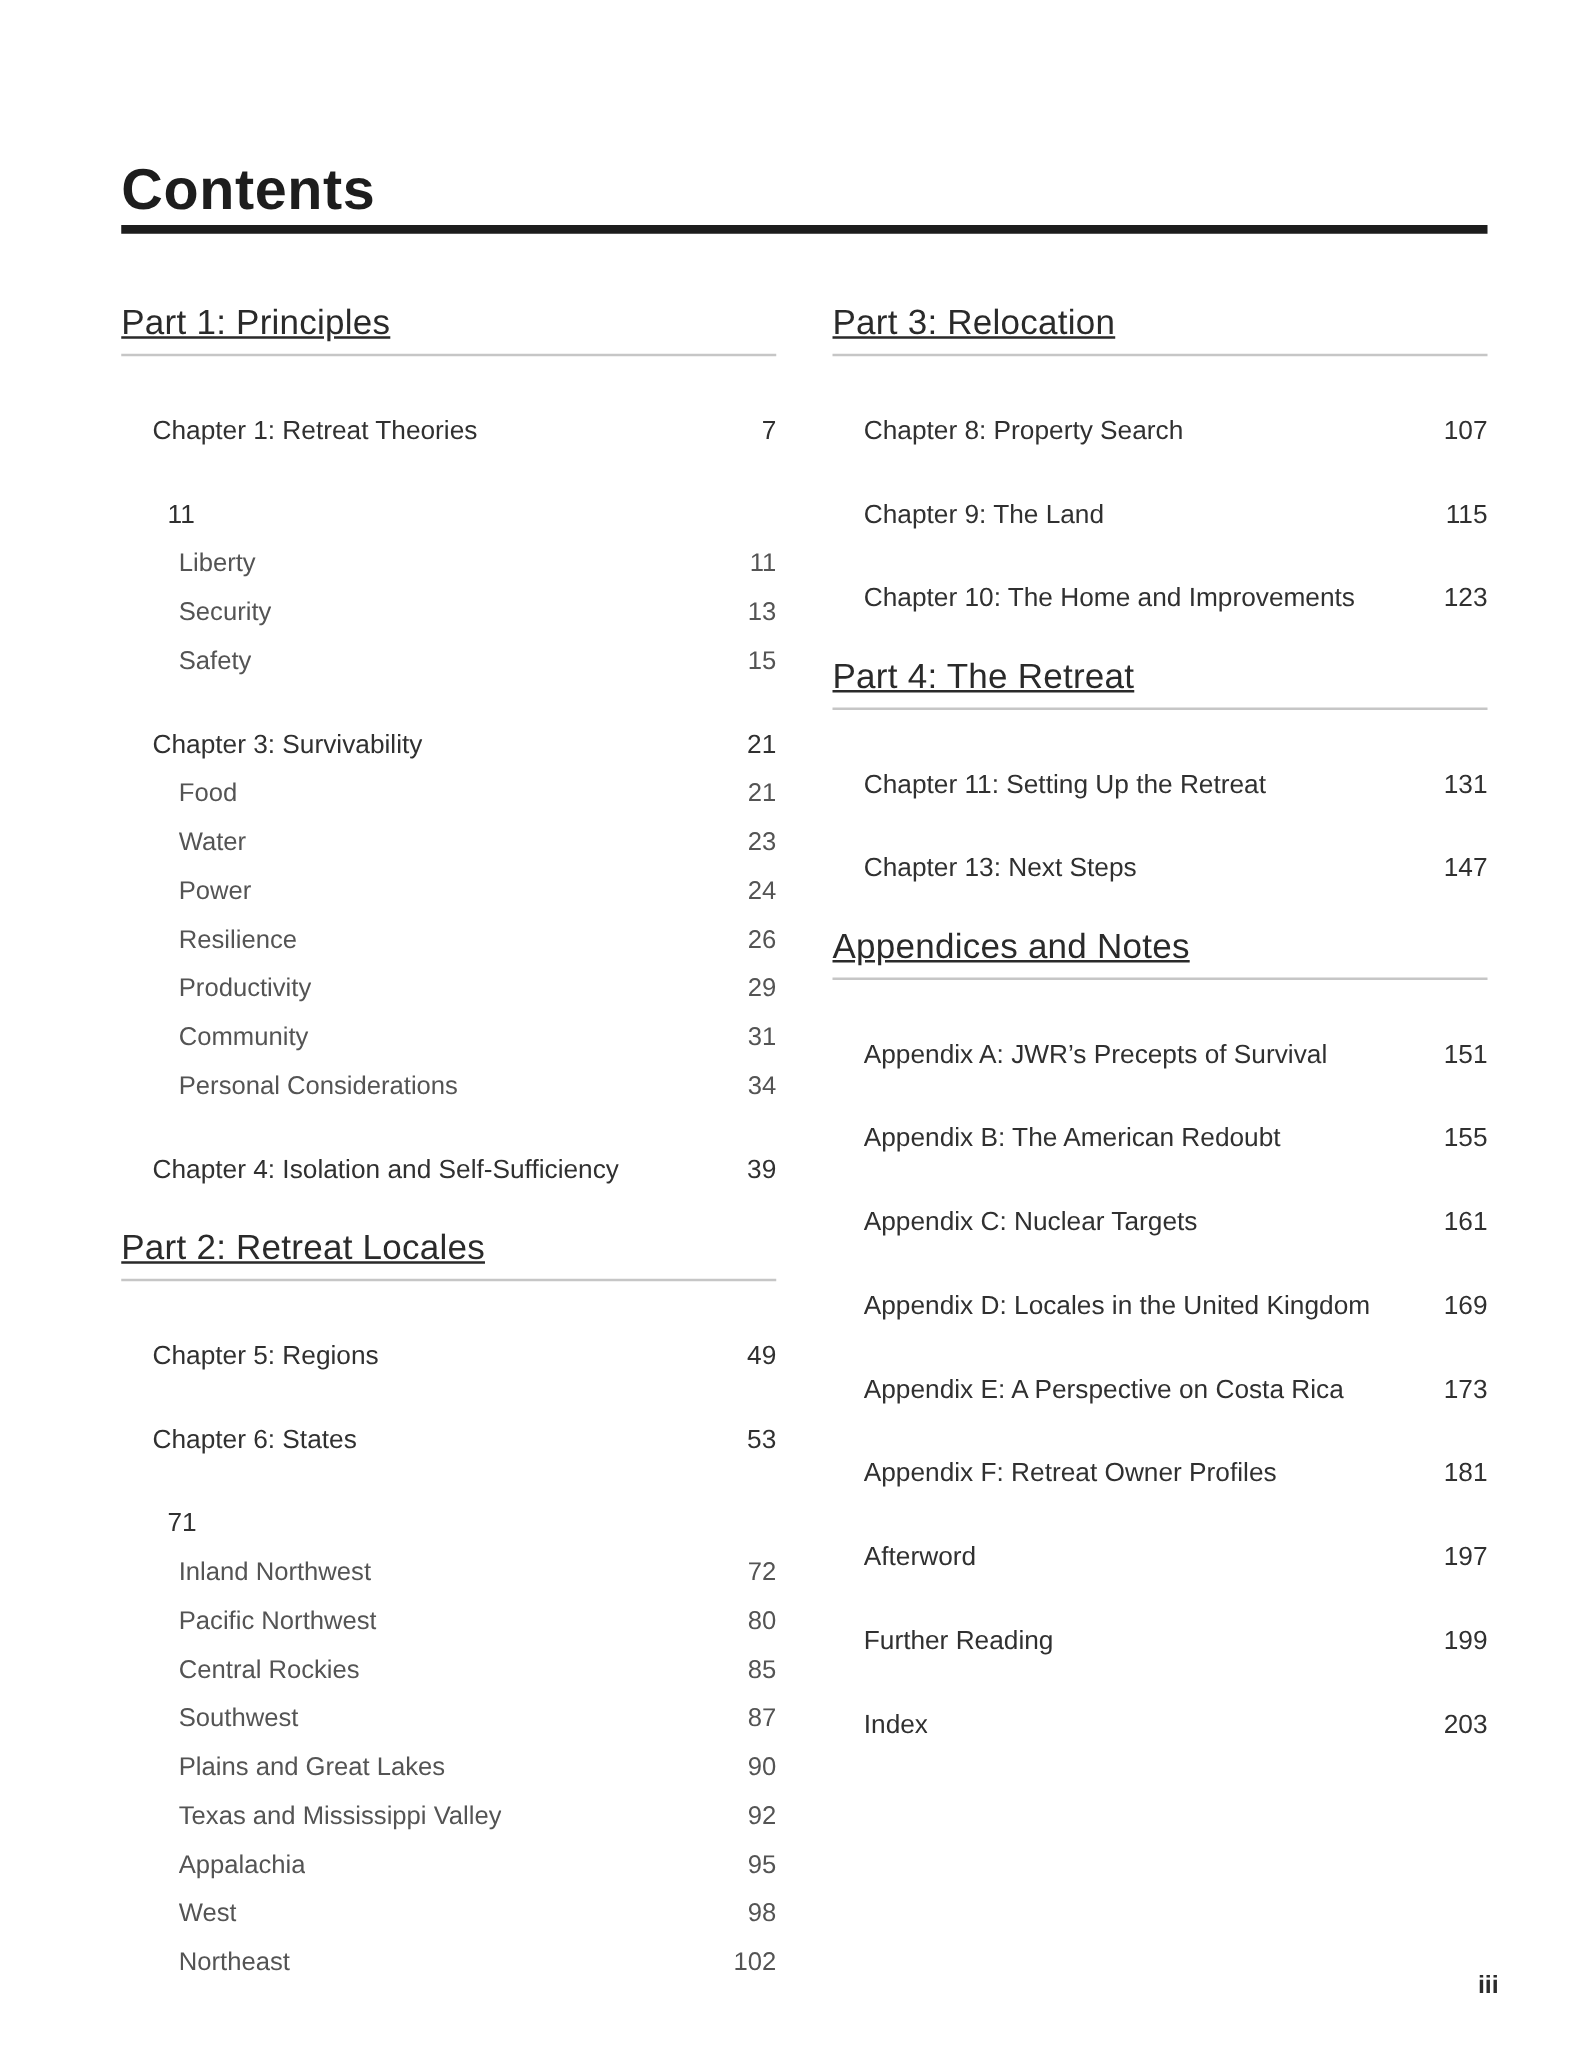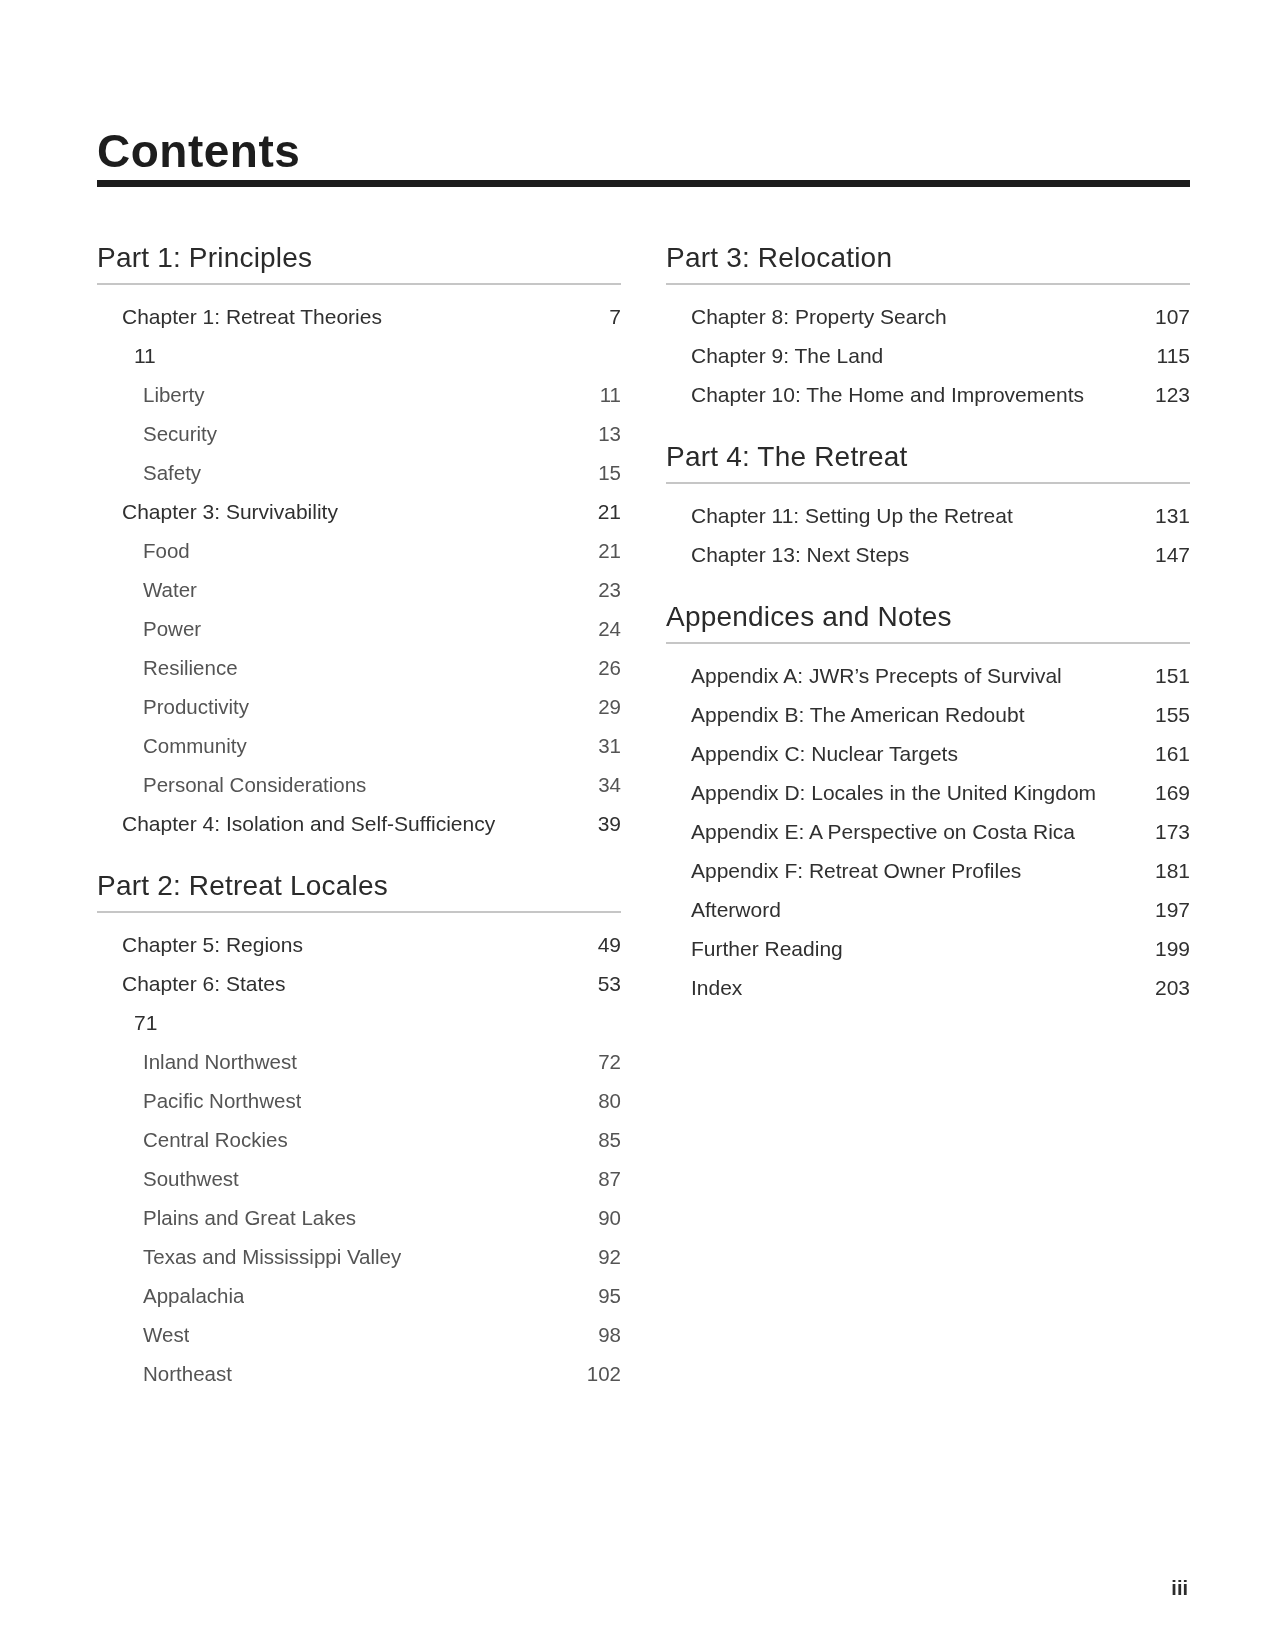--- a/index.html
+++ b/index.html
@@ -36,53 +36,54 @@
   .col { flex:1 1 0; min-width:0; }
   .toc-section + .toc-section { margin-top:28px; }
   .part-heading {
     font-size:28px;
     font-weight:400;
     letter-spacing:0.2px;
     line-height:30px;
     color:#2a2a2a;
     padding-bottom:10px;
     border-bottom:2px solid #c6c6c6;
+    text-decoration:underline;
   }
   .entries { padding-top:12px; }
   .toc-entry {
     display:flex;
     justify-content:space-between;
     align-items:baseline;
     height:39px;
     line-height:39px;
     white-space:nowrap;
   }
   .toc-entry .lbl {
     overflow:hidden;
     text-overflow:ellipsis;
   }
   .toc-entry.lvl-chapter {
     font-size:21px;
     color:#303030;
     font-weight:500;
   }
-  .toc-entry.lvl-chapter { padding-left:25px; }
+  .toc-entry.lvl-chapter { padding-left:25px;margin-top:28px; }
   .toc-entry.lvl-sub {
     font-size:20.5px;
     color:#545454;
     font-weight:400;
     padding-left:46px;
   }
   .toc-entry .pg {
     padding-left:12px;
     font-variant-numeric:lining-nums;
   }
   .folio {
     position:absolute;
-    right:87px;
+    right:76px;
     top:1576px;
     font-size:20px;
     font-weight:600;
     color:#2b2b2b;
     line-height:24px;
   }
 </style>
 </head>
 <body>
 

